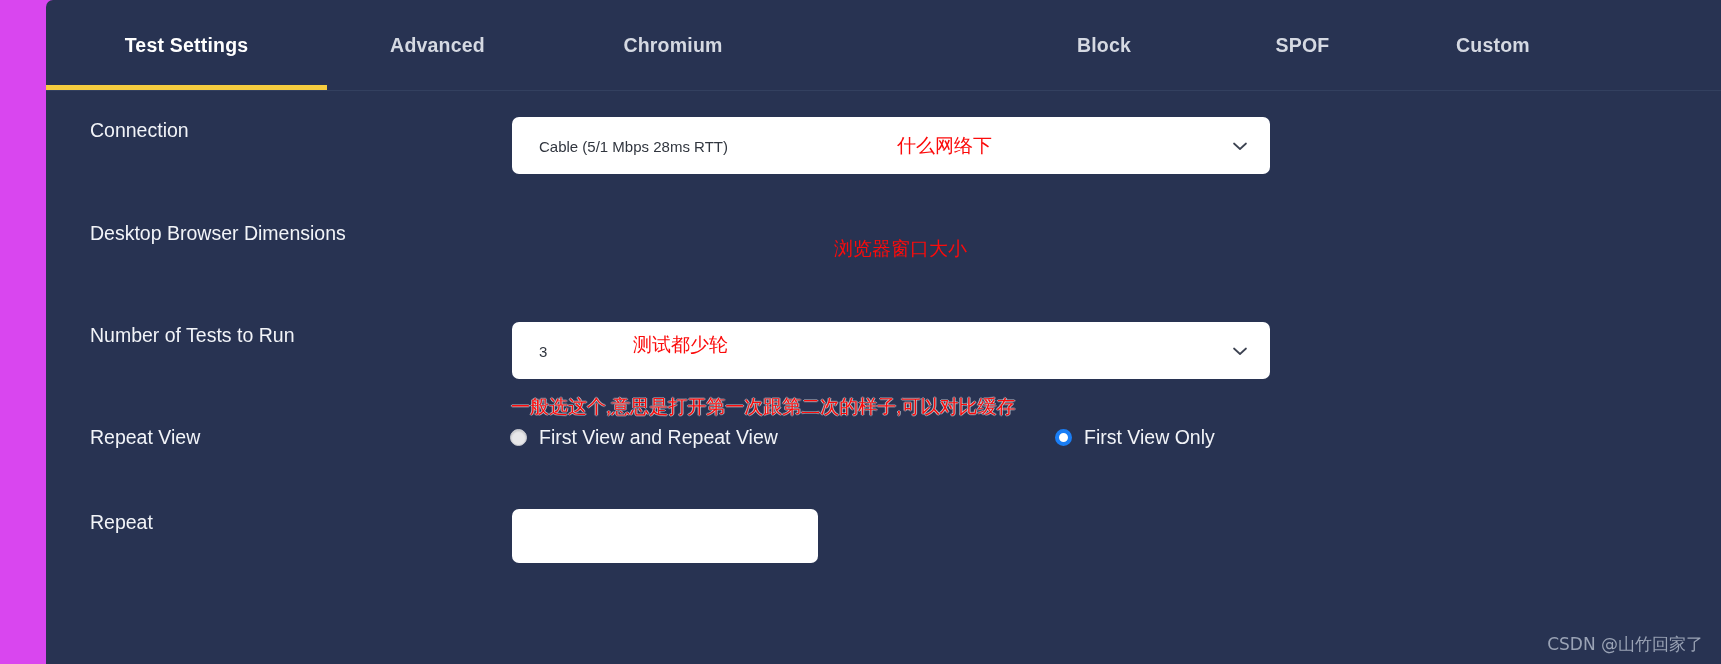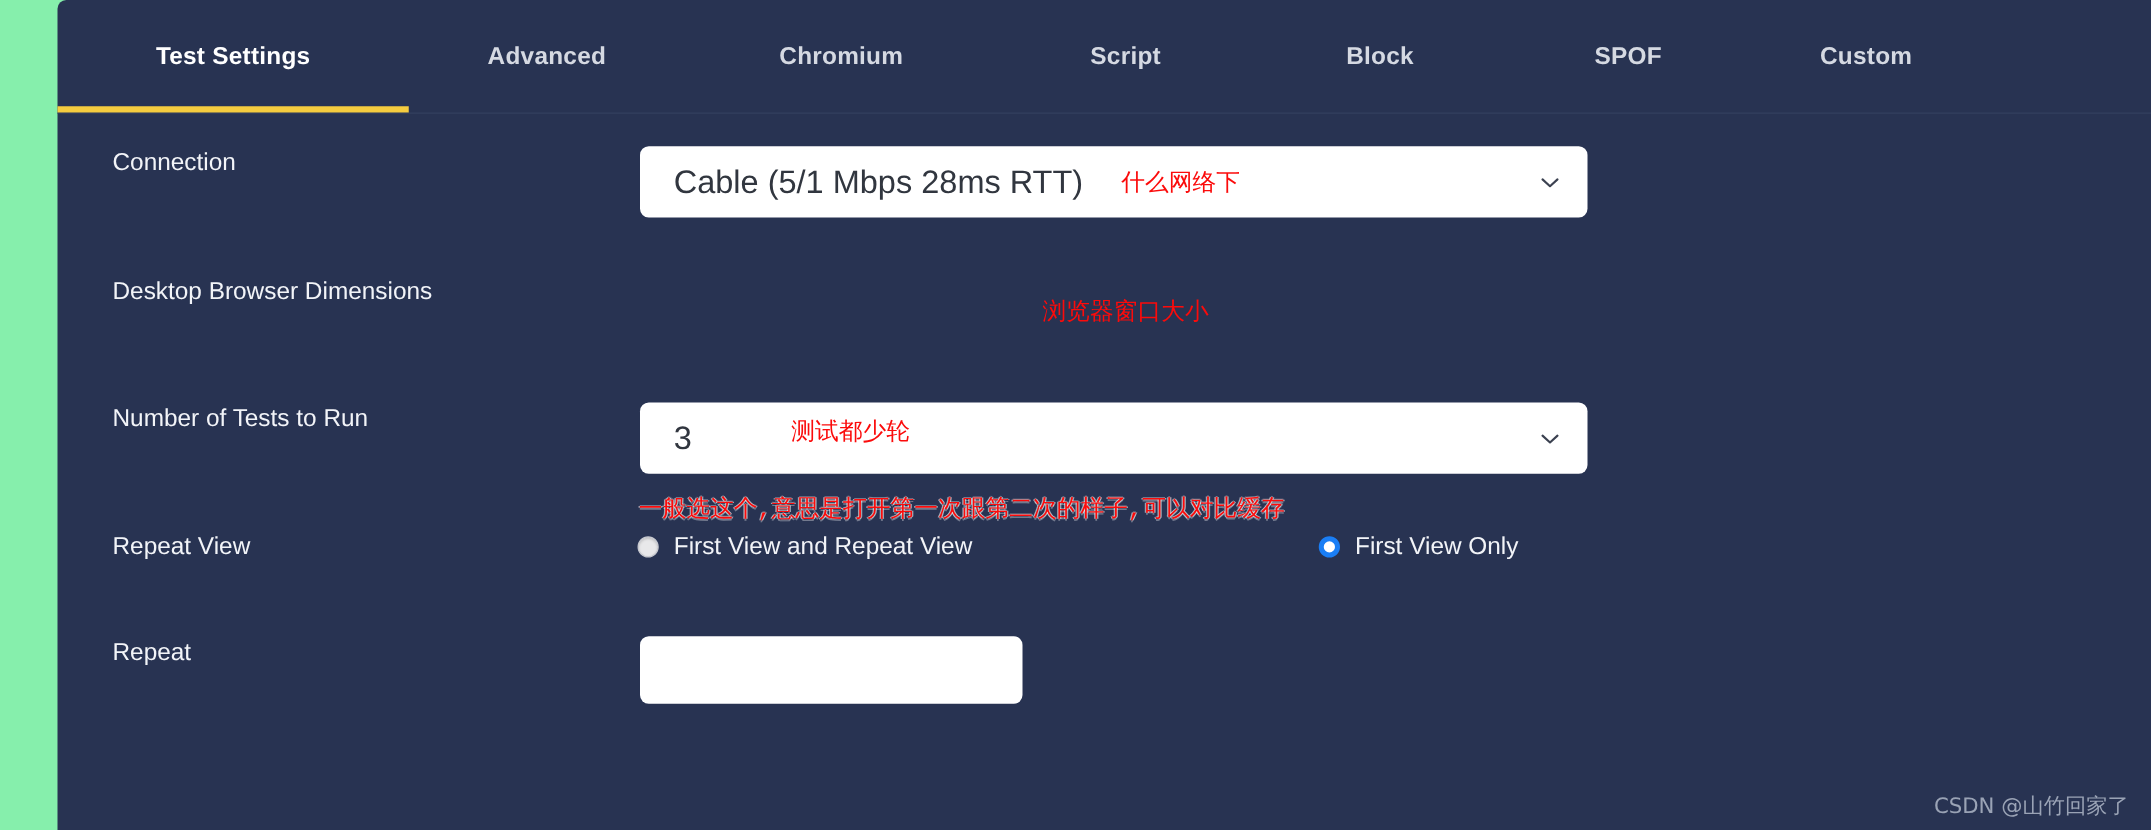--- a/index.html
+++ b/index.html
@@ -11,21 +11,21 @@
   body {
     width: 1721px;
     height: 664px;
     overflow: hidden;
     font-family: "Liberation Sans", "DejaVu Sans", sans-serif;
     position: relative;
   }
   #stage {
     position: absolute;
     inset: 0;
-    background: #86efac;
+    background: #d946ef;
   }
   
   .panel {
     position: absolute;
     left: 46px;
     top: 0;
     width: 1675px;
     height: 664px;
     background: #283352;
     border-top-left-radius: 7px;
@@ -77,39 +77,39 @@
     background: #ffffff;
     border-radius: 7px;
     box-sizing: border-box;
     cursor: pointer;
   }
   .select-value {
     position: absolute;
     left: 27px;
     top: 50%;
     transform: translateY(-50%);
-    font-size: 26px;
+    font-size: 15px;
     color: #31363f;
     white-space: nowrap;
   }
   .chev {
     position: absolute;
     right: 20px;
     top: 50%;
     transform: translateY(-50%);
     width: 20px;
     height: 20px;
   }
   .chev svg { display: block; }
   .anno {
     position: absolute;
     color: #fb0b0b;
     font-size: 19px;
     white-space: nowrap;
-    font-family: Liberation Mono, monospace;
+    font-family: Liberation Sans, sans-serif;
     text-shadow:
       1px 0 0 rgba(255,255,255,.55),
       -1px 0 0 rgba(255,255,255,.55),
       0 1px 0 rgba(255,255,255,.35),
       0 -1px 0 rgba(255,255,255,.35);
   }
   .anno.inbox {
     text-shadow: none;
   }
   
@@ -181,23 +181,20 @@
       </div>
 
       <div class="tab" style="left:281px; width:221px;">
         <span>Advanced</span>
       </div>
 
       <div class="tab" style="left:502px; width:250px;">
         <span>Chromium</span>
       </div>
 
-      <div class="tab" style="left:752px; width:205px;">
-        <span>Script</span>
-      </div>
 
       <div class="tab" style="left:957px; width:202px;">
         <span>Block</span>
       </div>
 
       <div class="tab" style="left:1159px; width:195px;">
         <span>SPOF</span>
       </div>
 
       <div class="tab" style="left:1354px; width:195px; text-align:left; padding-left:56px;">

